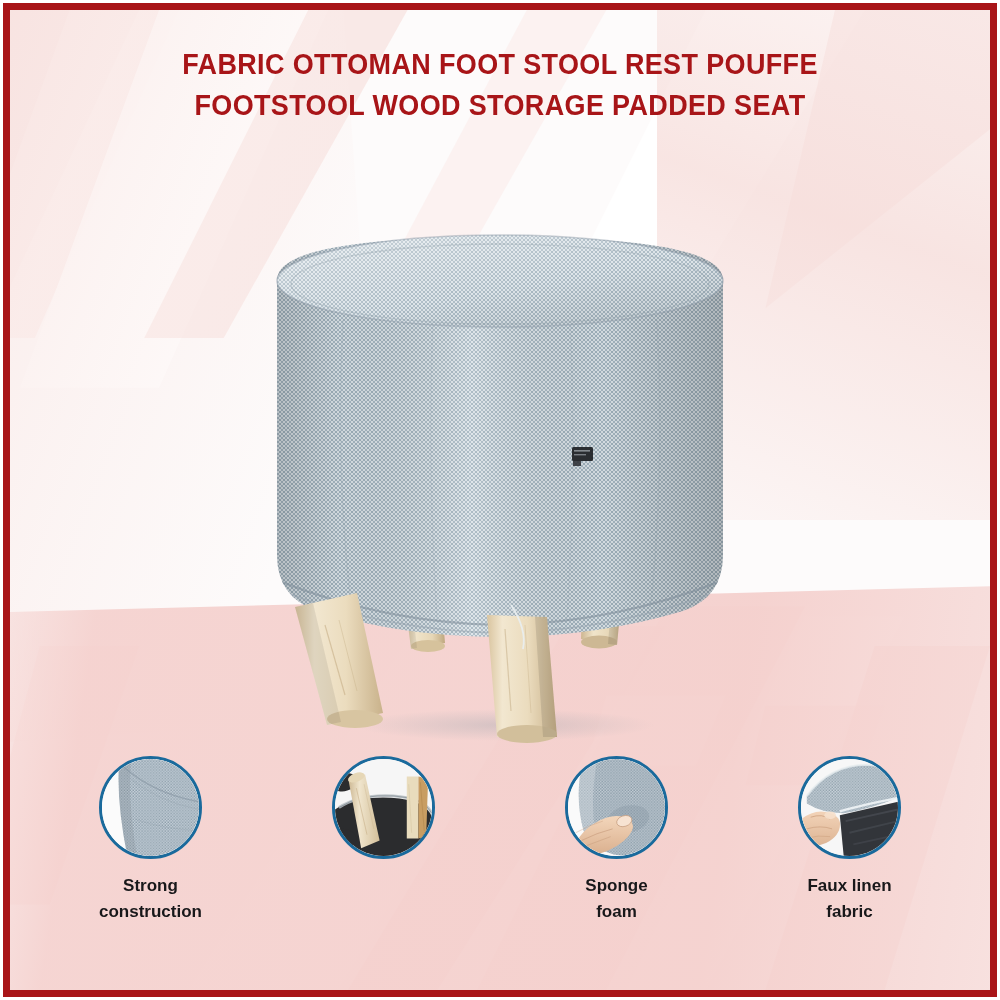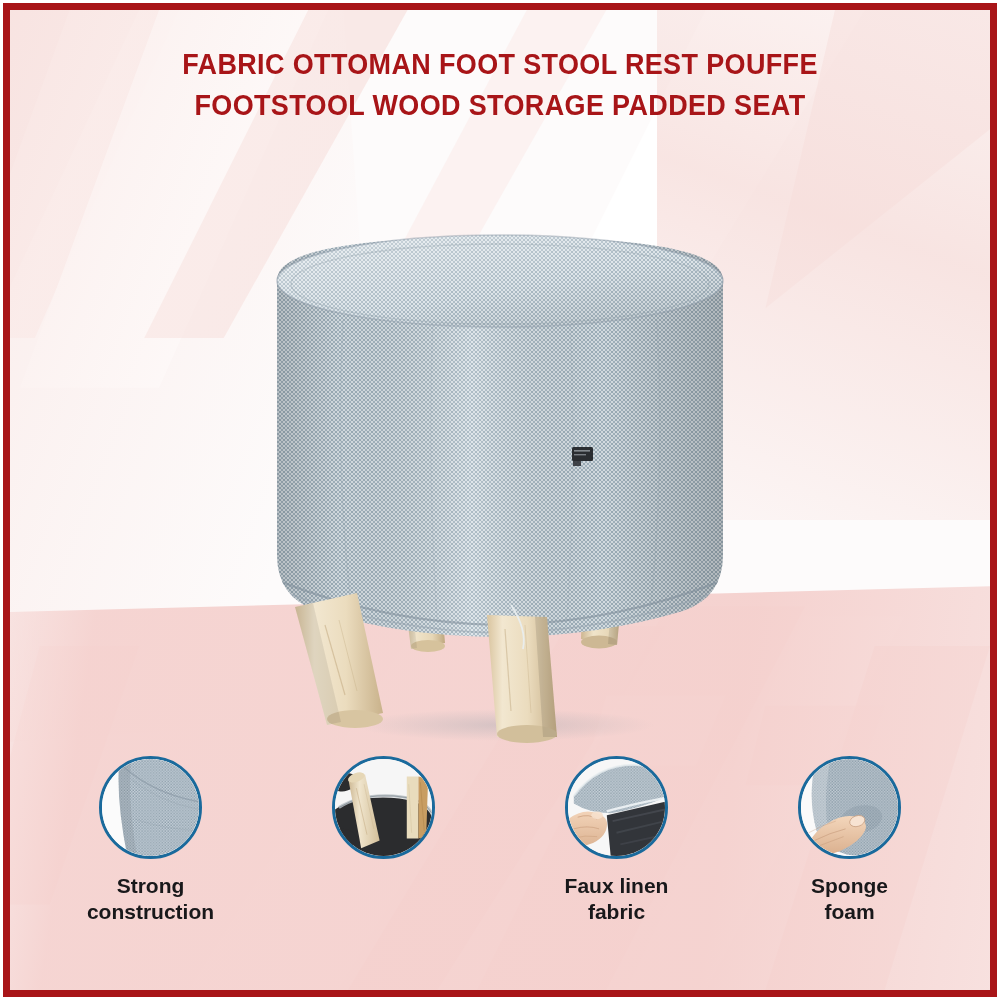--- a/index.html
+++ b/index.html
@@ -113,21 +113,21 @@
     overflow: hidden;
     position: relative;
     background: #f4f4f4;
     flex: none;
   }
   .thumb-ring svg { display: block; width: 100%; height: 100%; }
   .feature-label {
     margin-top: 14px;
     text-align: center;
     color: #18181a;
-    font-size: 21px;
+    font-size: 17px;
     font-weight: 700;
     line-height: 26px;
     white-space: pre-line;
   }
 </style>
 </head>
 <body>
 
 <div id="banner">
   <div id="frame">
@@ -340,20 +340,53 @@
             <path d="M88,24 L92,74" stroke="#a97f47" stroke-width="0.8" opacity="0.6" fill="none"></path>
             <path d="M76,26 L79,76" stroke="#cbb98f" stroke-width="0.7" opacity="0.5" fill="none"></path>
           </svg>
         </div>
       </div>
 
       <div class="feature">
         <div class="thumb-ring">
           <svg viewBox="0 0 100 100">
             <defs>
+              <pattern id="w4" width="3" height="3" patternUnits="userSpaceOnUse">
+                <rect width="3" height="3" fill="#c2ccd4"></rect>
+                <rect width="1.5" height="1.5" fill="#93a3af"></rect>
+                <rect x="1.5" y="1.5" width="1.5" height="1.5" fill="#8698a5"></rect>
+              </pattern>
+              <linearGradient id="sk4" x1="0" y1="0" x2="0" y2="1">
+                <stop offset="0%" stop-color="#f3d6bb"></stop>
+                <stop offset="100%" stop-color="#d9ae8c"></stop>
+              </linearGradient>
+            </defs>
+            <rect width="100" height="100" fill="#fafafa"></rect>
+
+            <path d="M16,0 Q6,36 16,74 Q30,100 62,100 L100,100 L100,0 Z" fill="url(#w4)"></path>
+            <path d="M16,0 Q6,36 16,74 Q22,90 34,97 Q20,60 30,0 Z" fill="#ffffff" opacity="0.22"></path>
+
+            <ellipse cx="62" cy="62" rx="22" ry="14" fill="#7f909d" opacity="0.3" transform="rotate(-12 62 62)"></ellipse>
+
+            <path d="M4,98 Q10,76 28,66 Q44,56 58,60 Q70,64 66,74 Q60,86 42,94 Q24,102 4,100 Z" fill="url(#sk4)"></path>
+            <ellipse cx="58" cy="64" rx="8" ry="5.5" fill="#f7e3d2" transform="rotate(-18 58 64)"></ellipse>
+            <ellipse cx="58" cy="64" rx="8" ry="5.5" fill="none" stroke="#c9a184" stroke-width="0.8" transform="rotate(-18 58 64)"></ellipse>
+            <path d="M14,84 Q30,76 46,72" fill="none" stroke="#c49878" stroke-width="1" opacity="0.6"></path>
+            <path d="M12,92 Q28,86 44,80" fill="none" stroke="#c49878" stroke-width="0.9" opacity="0.5"></path>
+            <path d="M8,76 Q22,68 36,64" fill="none" stroke="#c49878" stroke-width="0.8" opacity="0.45"></path>
+          </svg>
+        </div>
+        <div class="feature-label">Sponge
+foam</div>
+      </div>
+
+      <div class="feature">
+        <div class="thumb-ring">
+          <svg viewBox="0 0 100 100">
+            <defs>
               <pattern id="w3" width="3" height="3" patternUnits="userSpaceOnUse">
                 <rect width="3" height="3" fill="#c9d3da"></rect>
                 <rect width="1.5" height="1.5" fill="#9aa9b5"></rect>
                 <rect x="1.5" y="1.5" width="1.5" height="1.5" fill="#8d9ea9"></rect>
               </pattern>
               <linearGradient id="sk3" x1="0" y1="0" x2="0" y2="1">
                 <stop offset="0%" stop-color="#f2d3b8"></stop>
                 <stop offset="100%" stop-color="#dcb392"></stop>
               </linearGradient>
             </defs>
@@ -372,49 +405,16 @@
             <path d="M10,60 Q22,56 30,62" fill="none" stroke="#c79a78" stroke-width="1" opacity="0.7"></path>
             <path d="M6,72 Q20,68 32,72" fill="none" stroke="#c79a78" stroke-width="1" opacity="0.6"></path>
             <path d="M4,82 Q18,78 30,80" fill="none" stroke="#c79a78" stroke-width="0.9" opacity="0.5"></path>
             <ellipse cx="30" cy="58" rx="6" ry="4" fill="#f6e0cc" opacity="0.9"></ellipse>
           </svg>
         </div>
         <div class="feature-label">Faux linen
 fabric</div>
       </div>
 
-      <div class="feature">
-        <div class="thumb-ring">
-          <svg viewBox="0 0 100 100">
-            <defs>
-              <pattern id="w4" width="3" height="3" patternUnits="userSpaceOnUse">
-                <rect width="3" height="3" fill="#c2ccd4"></rect>
-                <rect width="1.5" height="1.5" fill="#93a3af"></rect>
-                <rect x="1.5" y="1.5" width="1.5" height="1.5" fill="#8698a5"></rect>
-              </pattern>
-              <linearGradient id="sk4" x1="0" y1="0" x2="0" y2="1">
-                <stop offset="0%" stop-color="#f3d6bb"></stop>
-                <stop offset="100%" stop-color="#d9ae8c"></stop>
-              </linearGradient>
-            </defs>
-            <rect width="100" height="100" fill="#fafafa"></rect>
-
-            <path d="M16,0 Q6,36 16,74 Q30,100 62,100 L100,100 L100,0 Z" fill="url(#w4)"></path>
-            <path d="M16,0 Q6,36 16,74 Q22,90 34,97 Q20,60 30,0 Z" fill="#ffffff" opacity="0.22"></path>
-
-            <ellipse cx="62" cy="62" rx="22" ry="14" fill="#7f909d" opacity="0.3" transform="rotate(-12 62 62)"></ellipse>
-
-            <path d="M4,98 Q10,76 28,66 Q44,56 58,60 Q70,64 66,74 Q60,86 42,94 Q24,102 4,100 Z" fill="url(#sk4)"></path>
-            <ellipse cx="58" cy="64" rx="8" ry="5.5" fill="#f7e3d2" transform="rotate(-18 58 64)"></ellipse>
-            <ellipse cx="58" cy="64" rx="8" ry="5.5" fill="none" stroke="#c9a184" stroke-width="0.8" transform="rotate(-18 58 64)"></ellipse>
-            <path d="M14,84 Q30,76 46,72" fill="none" stroke="#c49878" stroke-width="1" opacity="0.6"></path>
-            <path d="M12,92 Q28,86 44,80" fill="none" stroke="#c49878" stroke-width="0.9" opacity="0.5"></path>
-            <path d="M8,76 Q22,68 36,64" fill="none" stroke="#c49878" stroke-width="0.8" opacity="0.45"></path>
-          </svg>
-        </div>
-        <div class="feature-label">Sponge
-foam</div>
-      </div>
-
     </div>
 
   </div>
 </div>
 
 </body></html>

